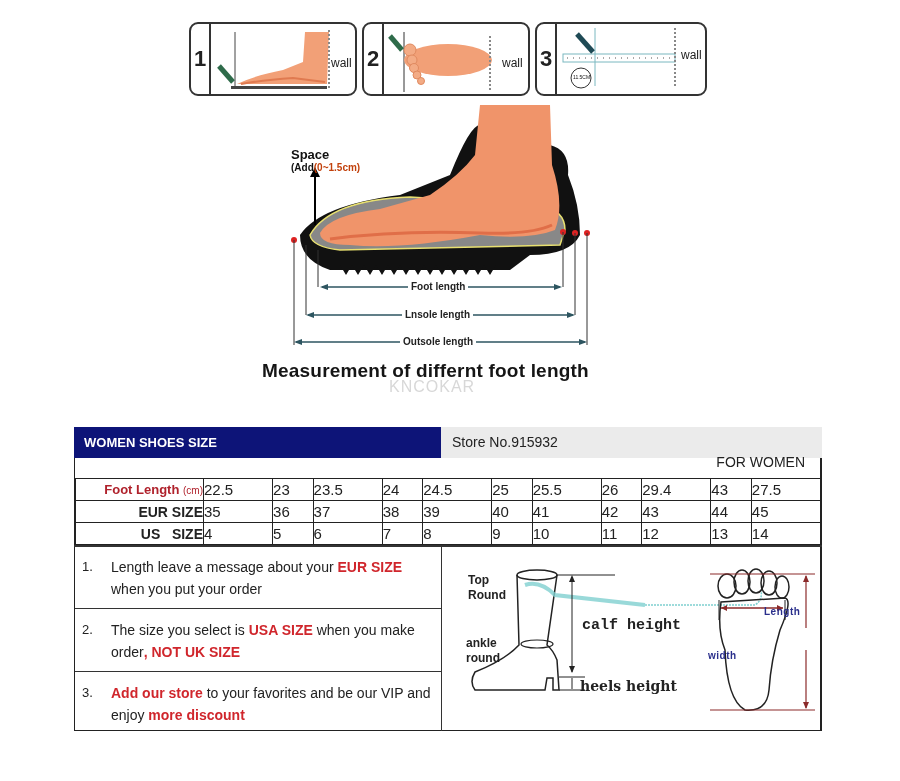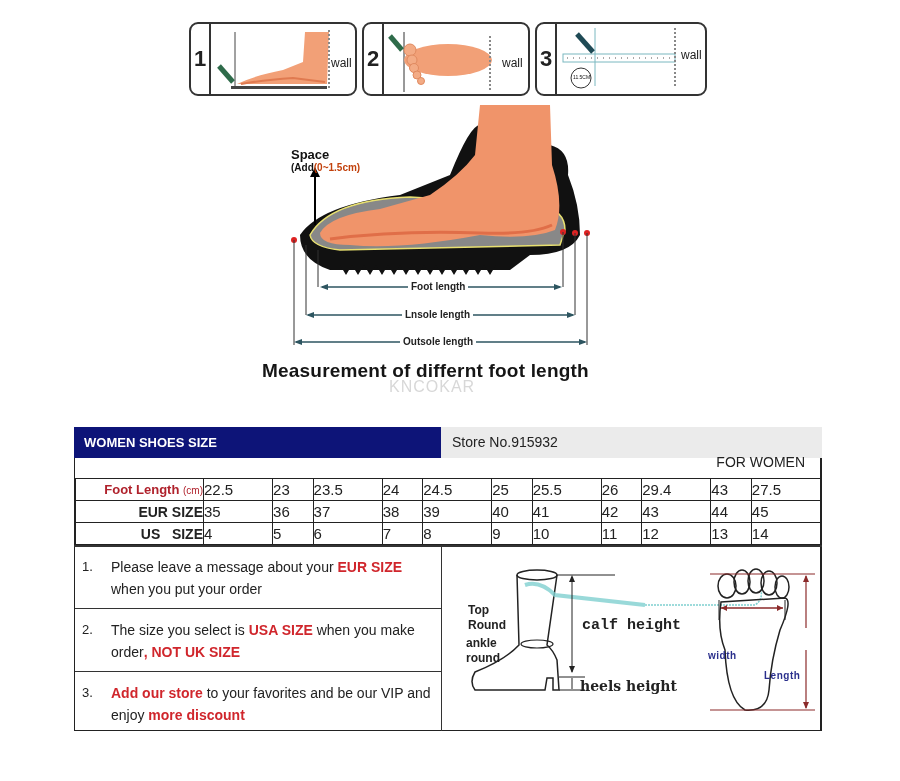--- a/index.html
+++ b/index.html
@@ -201,21 +201,21 @@
     <td>14</td>
   </tr>
 </tbody>
   </table>
 
 <div class="divider-top"></div>
 
 <div class="notes">
   <div class="note" style="height:63px;">
     <span class="n">1.</span>
-    <span>Please leave a message about your </span><span class="hl">EUR SIZE</span><span> when you put your order</span>
+    <span>Length leave a message about your </span><span class="hl">EUR SIZE</span><span> when you put your order</span>
   </div>
   <div class="note" style="height:63px;">
     <span class="n">2.</span>
     <span>The size you select is </span><span class="hl">USA SIZE</span><span> when you make order</span><span class="hl">, NOT UK SIZE</span>
   </div>
   <div class="note" style="height:58px;">
     <span class="n">3.</span>
     <span class="hl">Add our store</span><span> to your favorites and be our VIP and enjoy </span><span class="hl">more discount</span>
   </div>
 </div>
@@ -250,18 +250,18 @@
   <line x1="266" y1="48" x2="328" y2="48" stroke="#8b2a2a" stroke-width="1.5"></line>
   <polygon points="266,48 272,45 272,51" fill="#8b2a2a"></polygon>
   <polygon points="328,48 322,45 322,51" fill="#8b2a2a"></polygon>
   <line x1="255" y1="14" x2="370" y2="14" stroke="#8b2a2a" stroke-width="1.2"></line>
   <line x1="255" y1="150" x2="370" y2="150" stroke="#8b2a2a" stroke-width="1.2"></line>
   <line x1="351" y1="16" x2="351" y2="68" stroke="#8b2a2a" stroke-width="1.2"></line>
   <line x1="351" y1="90" x2="351" y2="148" stroke="#8b2a2a" stroke-width="1.2"></line>
   <polygon points="348,22 351,15 354,22" fill="#8b2a2a"></polygon>
   <polygon points="348,142 351,149 354,142" fill="#8b2a2a"></polygon>
 </svg>
-<div class="boot-text sm" style="left:468px;top:573px;width:50px;line-height:15px;margin-top:30px;">Top Round</div>
+<div class="boot-text sm" style="left:468px;top:573px;width:50px;line-height:15px;">Top Round</div>
 <div class="boot-text sm" style="left:466px;top:636px;width:50px;line-height:15px;">ankle round</div>
 <div class="boot-text" style="left:582px;top:617px;font-family:Liberation Mono, monospace;">calf height</div>
 <div class="boot-text" style="left:580px;top:678px;font-size:14px;">heels height</div>
 <div class="foot-label" style="left:708px;top:614px;margin-top:36px;">width</div>
-<div class="foot-label" style="left:764px;top:670px;">Length</div>
+<div class="foot-label" style="left:764px;top:606px;">Length</div>
 
 </body></html>

